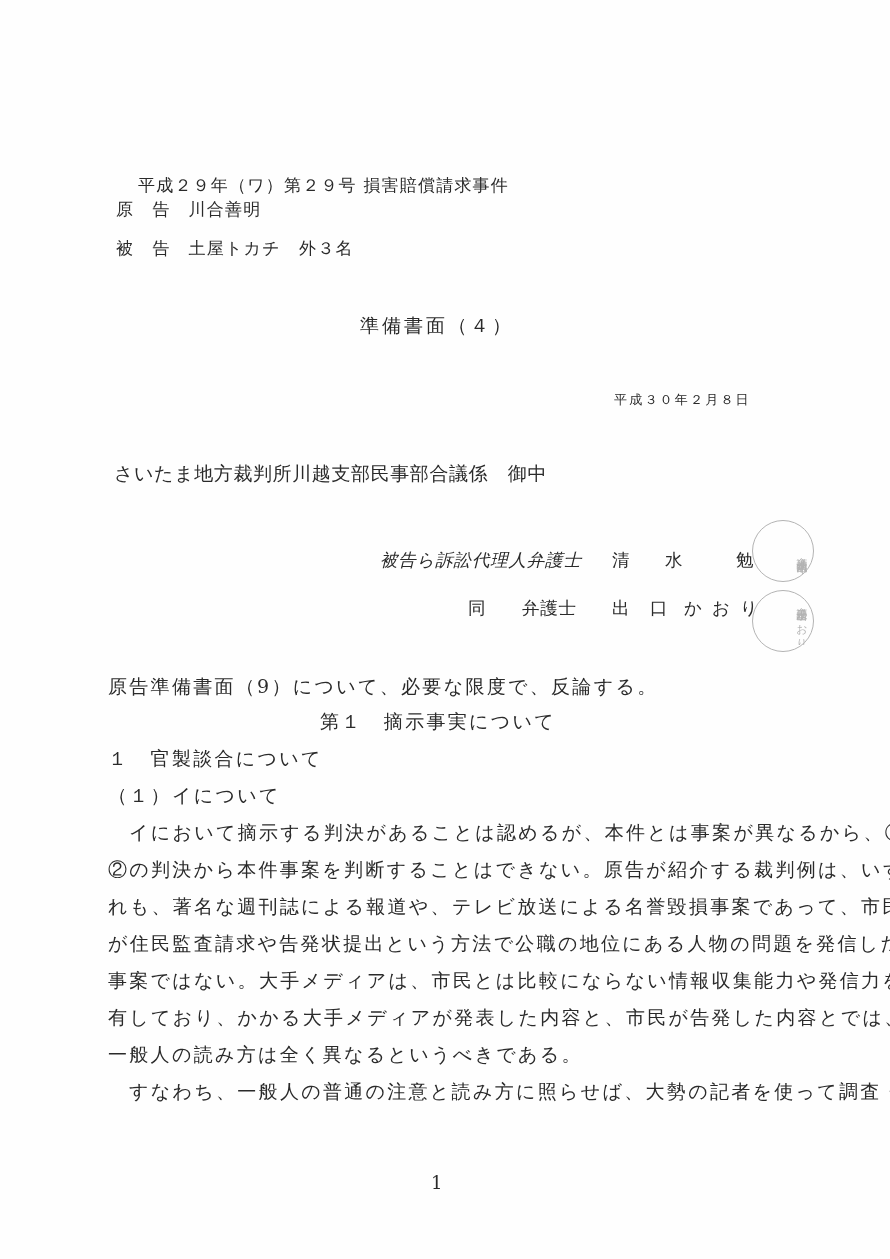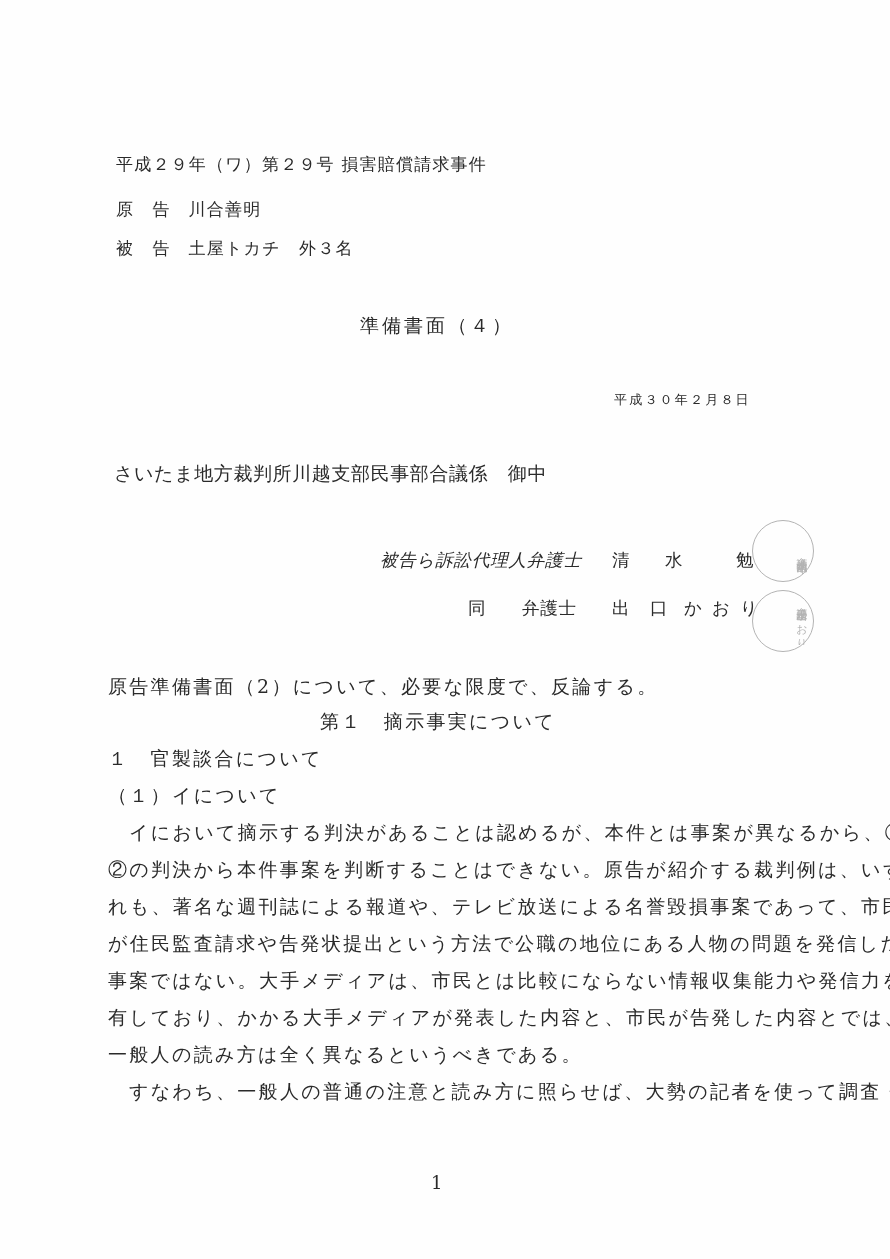--- a/index.html
+++ b/index.html
@@ -98,21 +98,21 @@
     text-align: center;
     letter-spacing: 1px;
     overflow: hidden;
   }
 </style>
 </head>
 <body>
 
 <div class="page">
 
-  <div class="line case-line" style="top:153px;">平成２９年（ワ）第２９号 損害賠償請求事件</div>
+  <div class="line case-line" style="top:174px;margin-left:22px;">平成２９年（ワ）第２９号 損害賠償請求事件</div>
   <div class="line case-line" style="top:198px;">
     <span>原　告</span><span style="display:inline-block;width:18px;"></span><span>川合善明</span>
   </div>
   <div class="line case-line" style="top:237px;">
     <span>被　告</span><span style="display:inline-block;width:18px;"></span><span>土屋トカチ　外３名</span>
   </div>
 
   <div class="title">準備書面（４）</div>
 
   <div class="date">平成３０年２月８日</div>
@@ -131,21 +131,21 @@
   <div class="sig" style="left:522px; top:597px; letter-spacing:0.8px;">弁護士</div>
   <div class="sig" style="left:612px; top:597px;">出</div>
   <div class="sig" style="left:650px; top:597px;">口</div>
   <div class="sig" style="left:684px; top:597px;">か</div>
   <div class="sig" style="left:712px; top:597px;">お</div>
   <div class="sig" style="left:740px; top:597px;">り</div>
   <div class="stamp" style="left:752px; top:590px;">
     <div class="stamp-inner">弁護士出口かおり</div>
   </div>
 
-  <div class="body-line" style="top:674px;">原告準備書面（2）について、必要な限度で、反論する。</div>
+  <div class="body-line" style="top:674px;">原告準備書面（9）について、必要な限度で、反論する。</div>
   <div class="body-line" style="top:709px;text-align:center;">第１　摘示事実について</div>
   <div class="body-line" style="top:746px;">１　官製談合について</div>
   <div class="body-line" style="top:783px;">（１）イについて</div>
 
   <div class="body-line indent" style="top:820px;">イにおいて摘示する判決があることは認めるが、本件とは事案が異なるから、①</div>
   <div class="body-line" style="top:857px;">②の判決から本件事案を判断することはできない。原告が紹介する裁判例は、いず</div>
   <div class="body-line" style="top:894px;">れも、著名な週刊誌による報道や、テレビ放送による名誉毀損事案であって、市民</div>
   <div class="body-line" style="top:931px;">が住民監査請求や告発状提出という方法で公職の地位にある人物の問題を発信した</div>
   <div class="body-line" style="top:968px;">事案ではない。大手メディアは、市民とは比較にならない情報収集能力や発信力を</div>
   <div class="body-line" style="top:1005px;">有しており、かかる大手メディアが発表した内容と、市民が告発した内容とでは、</div>

